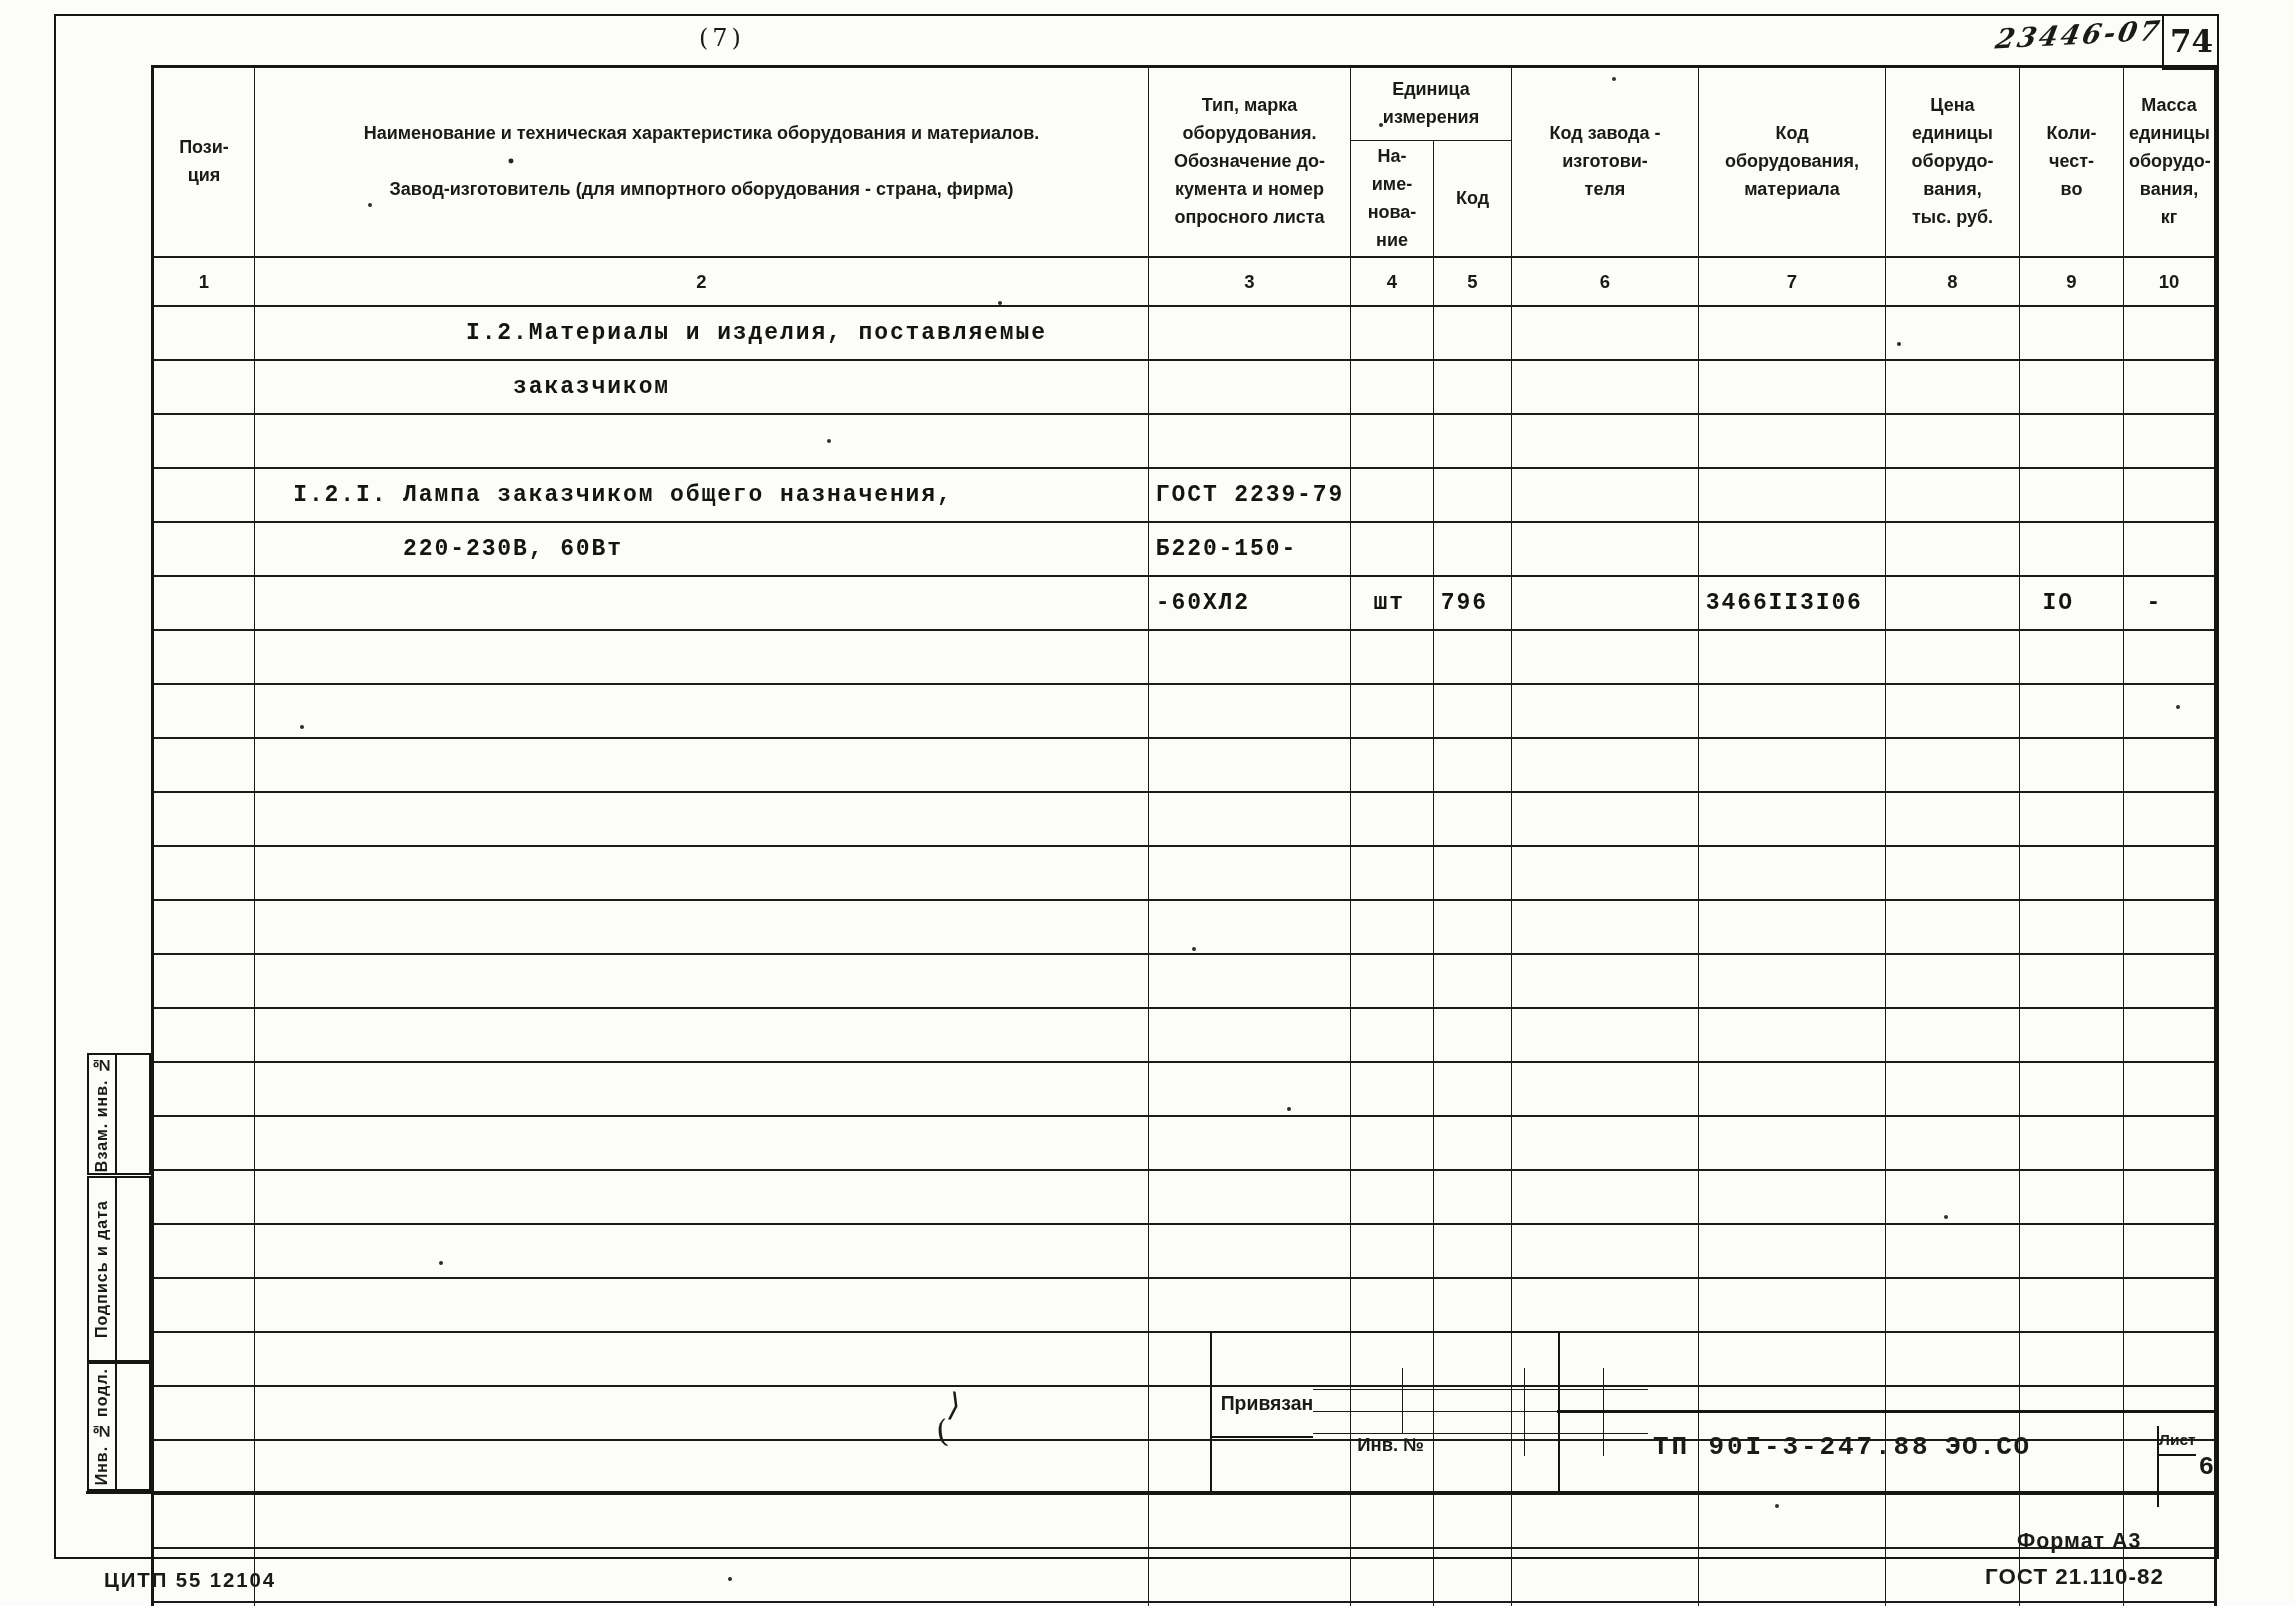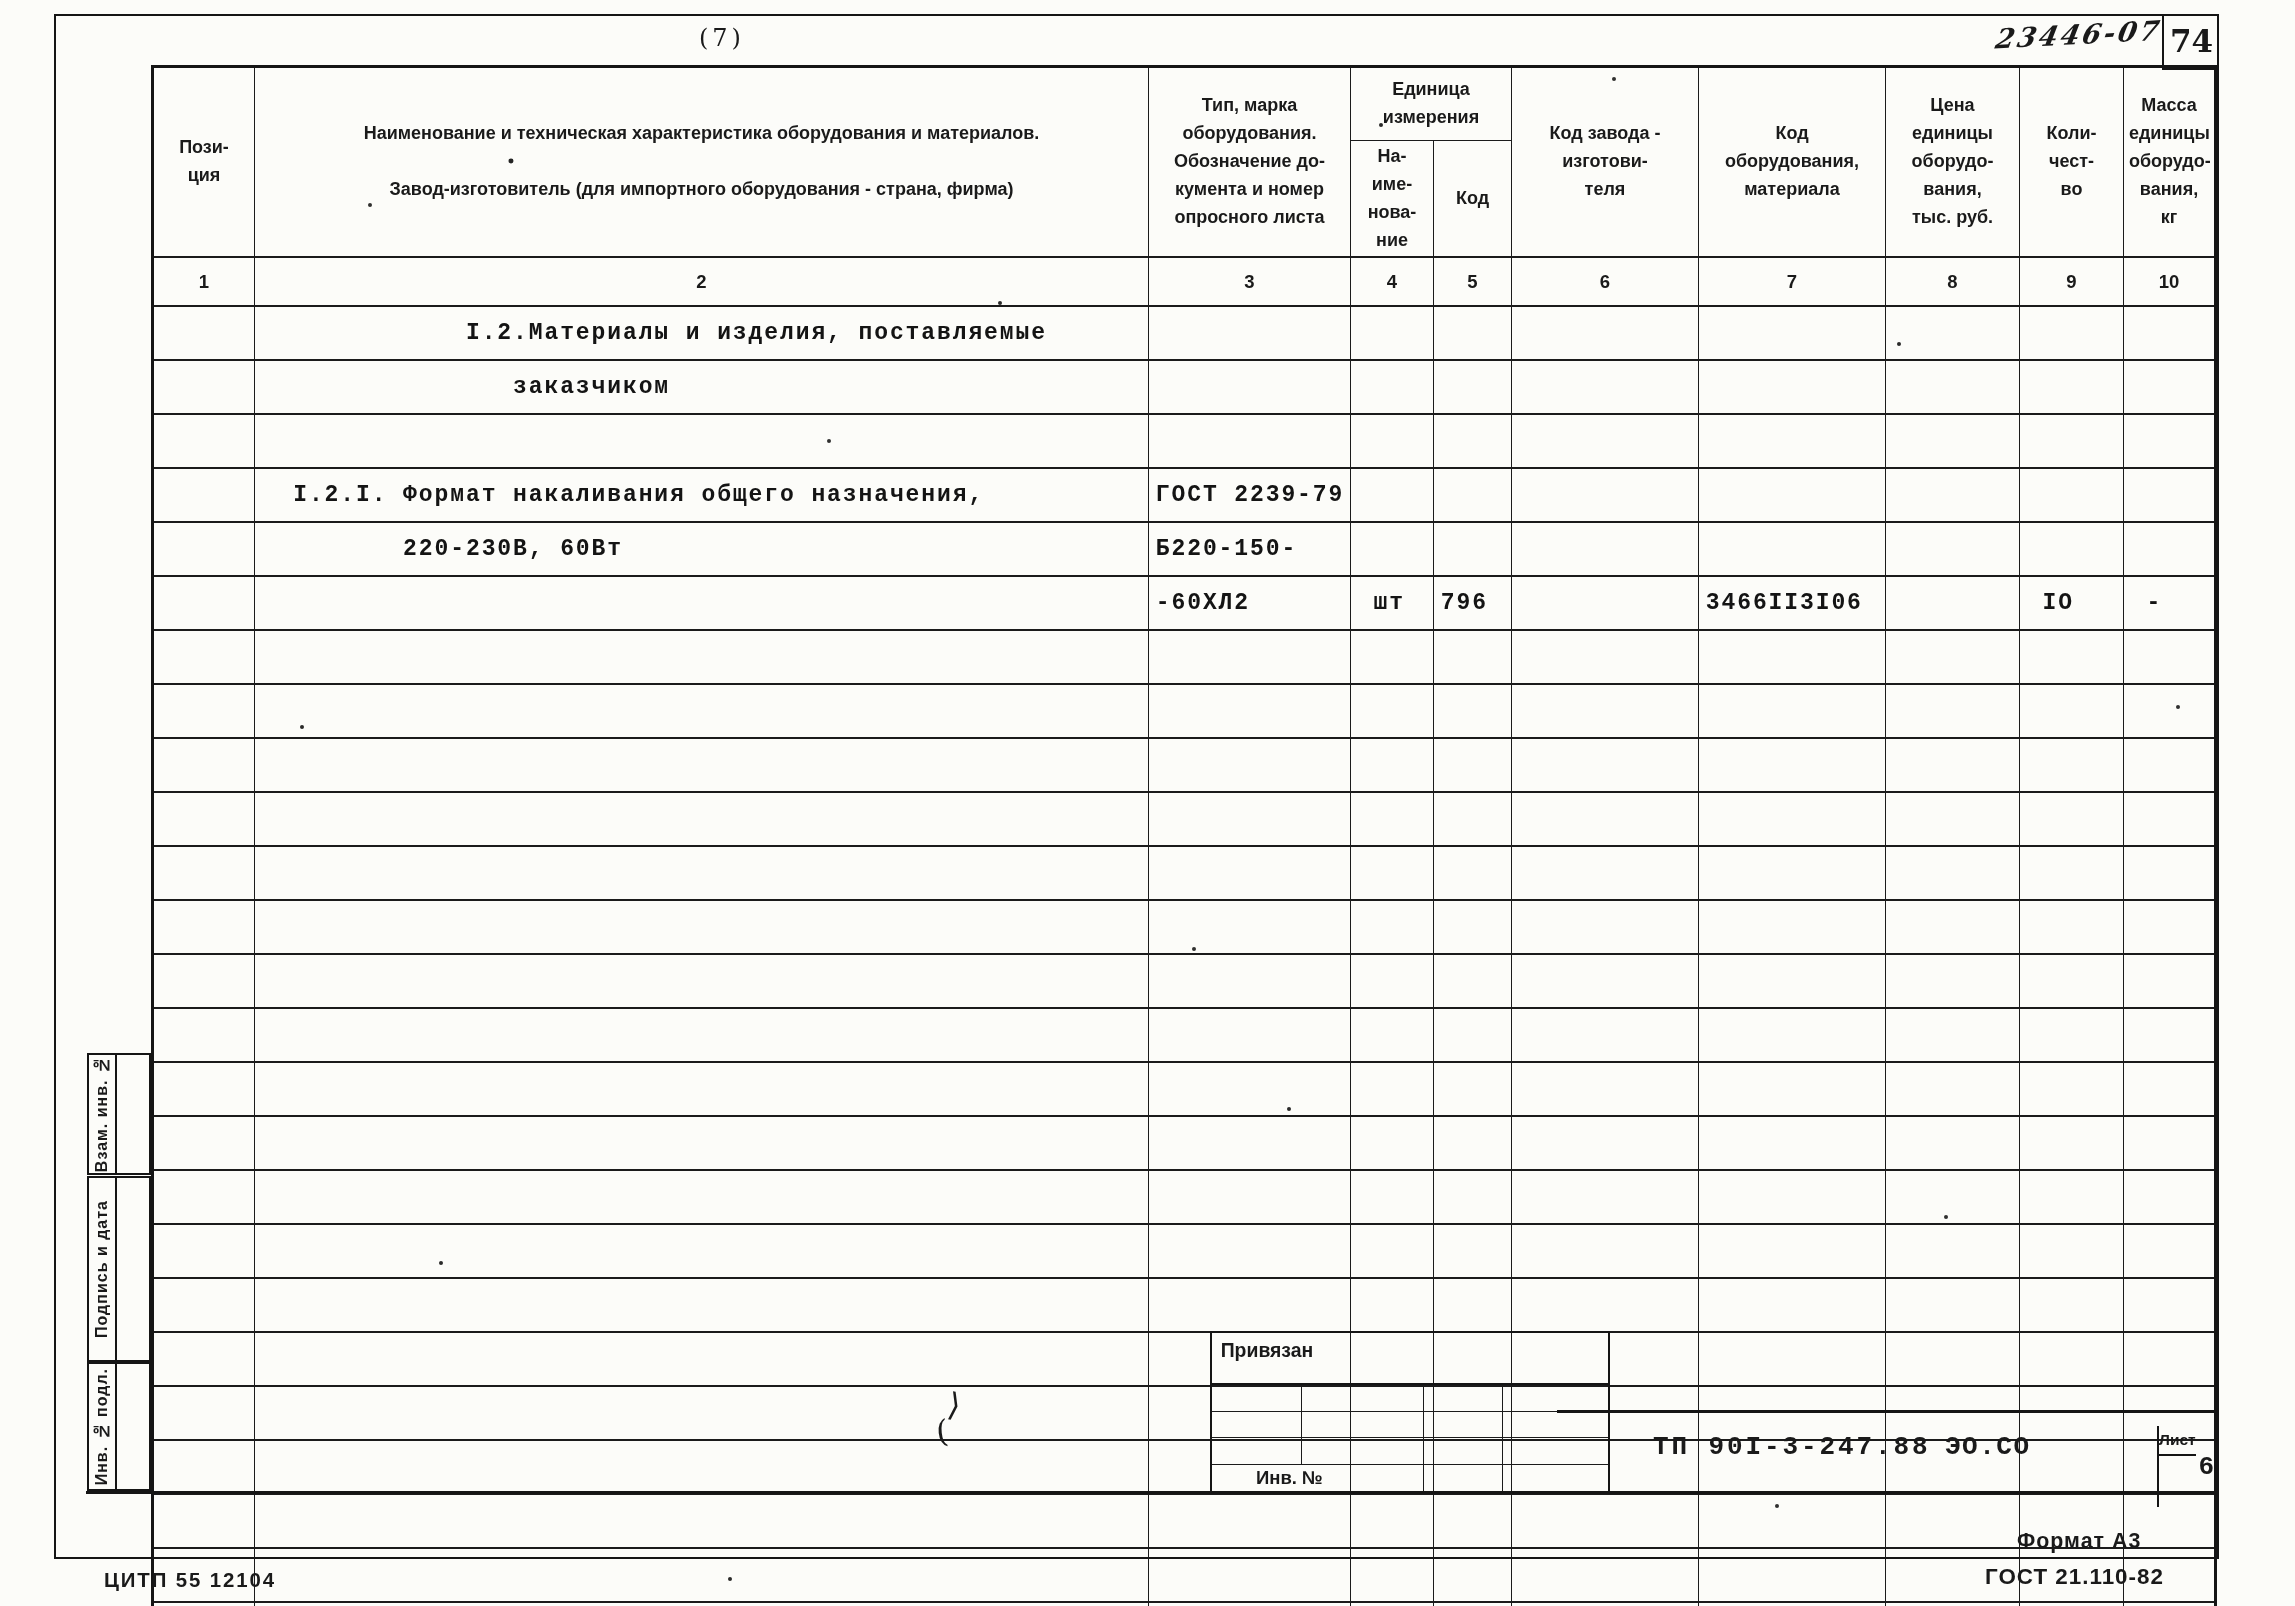--- a/index.html
+++ b/index.html
@@ -33,22 +33,22 @@
          border-width:2.4px 1.9px;color:#141414;overflow:visible;}
   
   .sbox{position:absolute;left:87px;width:64px;border:2.4px solid #151515;
          box-sizing:border-box;display:flex;background:#fcfcf9;}
   .sbox .lblcell{width:28px;border-right:2.4px solid #151515;box-sizing:border-box;
          display:flex;align-items:center;justify-content:center;}
   .sbox .lblcell span{writing-mode:vertical-rl;transform:rotate(180deg);
          font-weight:600;font-size:16px;white-space:nowrap;letter-spacing:1px;}
   .sbox .empty{flex:1;}
   
-  .stamp{position:absolute;left:1210px;top:1331px;width:400px;height:162px;
-         border:2.9px solid #151515;box-sizing:border-box;display:flex;flex-direction:column;}
+  .stamp{position:absolute;left:1210px;top:1331px;width:350px;height:162px;
+         border:2.9px solid #151515;box-sizing:border-box;display:flex;flex-direction:row;align-items:center;}
   .stamp-title{height:52px;border-bottom:2.4px solid #151515;box-sizing:border-box;
          padding:5.8px 0 0 8.7px;font-weight:600;font-size:19.4px;}
   .stamp-grid{flex:1;display:grid;grid-template-columns:90px 122px 79px 1fr;
          grid-auto-rows:1fr;}
   .stamp-grid .c{border-right:1.9px solid #1b1b1b;border-bottom:1.9px solid #1b1b1b;}
   .stamp-grid .c.lastcol{border-right:none;}
   .stamp-grid .c.lastrow{border-bottom:none;padding-left:44px;}
   .stamp-grid .inv{grid-column:1/3;display:flex;align-items:center;padding-left:6.8px;
          font-weight:600;font-size:18.5px;}
   
@@ -192,21 +192,21 @@
           <td></td>
           <td></td>
           <td></td>
           <td></td>
           <td></td>
           <td></td>
           <td></td>
         </tr>
         <tr>
           <td></td>
-          <td>  I.2.I. Формат накаливания общего назначения,</td>
+          <td>  I.2.I. Лампа заказчиком общего назначения,</td>
           <td>ГОСТ 2239-79</td>
           <td></td>
           <td></td>
           <td></td>
           <td></td>
           <td></td>
           <td></td>
           <td></td>
         </tr>
         <tr>

